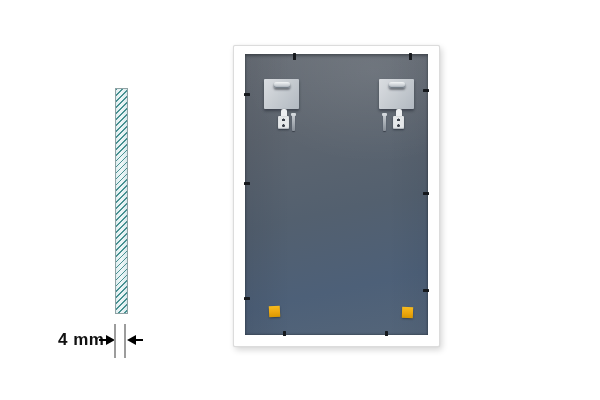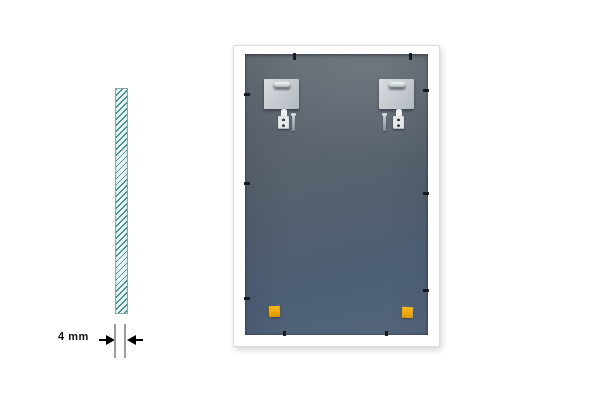--- a/index.html
+++ b/index.html
@@ -10,21 +10,21 @@
   .glass-strip{position:absolute;left:115px;top:88px;width:11px;height:224px;
     border:1px solid #8fa2a4;
     background:
       repeating-linear-gradient(135deg,
         rgba(63,140,140,.95) 0px, rgba(63,140,140,.95) 1.2px,
         rgba(232,243,244,0) 1.2px, rgba(232,243,244,0) 4.2px),
       linear-gradient(90deg,#dfeef0,#eef7f8 50%,#d8e9ec);}
 
   
   .dim-label{position:absolute;left:58px;top:330px;width:40px;
-    font-size:11px;font-weight:700;color:#111;letter-spacing:.5px;white-space:nowrap;}
+    font-size:17px;font-weight:700;color:#111;letter-spacing:.5px;white-space:nowrap;}
   .ext-line{position:absolute;top:324px;width:2px;height:34px;background:#9c9c9c;}
   .ext-left{left:114px;} .ext-right{left:124px;}
   .shaft{position:absolute;height:2px;background:#000;top:339px;}
   .shaft-r{left:99px;width:10px;} .shaft-l{left:134px;width:9px;}
   .head{position:absolute;width:0;height:0;top:335px;border-top:5px solid transparent;
         border-bottom:5px solid transparent;}
   .head-r{left:106px;border-left:9px solid #000;}
   .head-l{left:127px;border-right:9px solid #000;}
 
   

